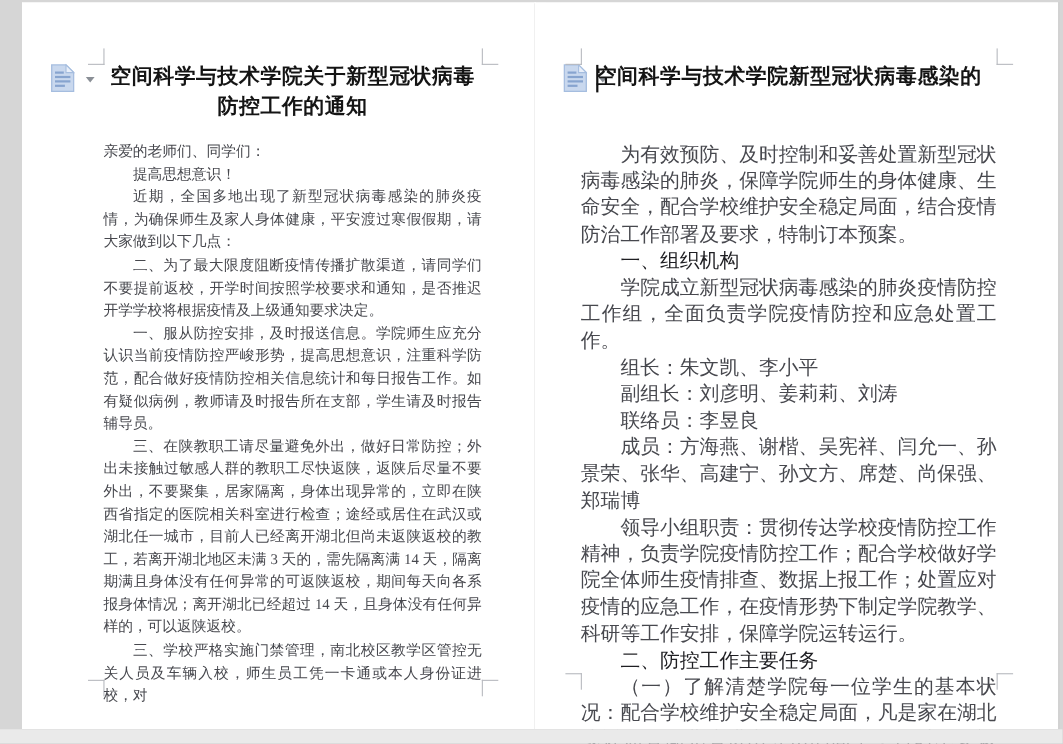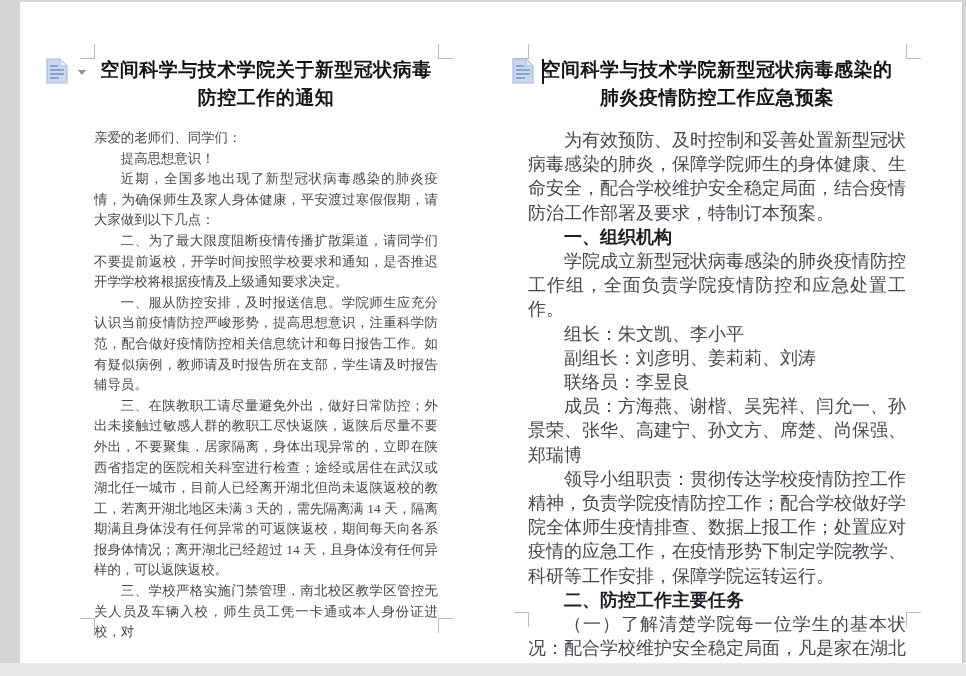--- a/index.html
+++ b/index.html
@@ -30,21 +30,21 @@
   .page-left .doc-title{left:74px;width:344px;}
   .page-right .doc-title{left:42px;width:378px;}
 
   .text-cursor{position:absolute;left:56px;top:57px;width:2px;height:25px;background:#111;}
 
   .body-text{position:absolute;text-align:justify;color:#47484e;}
   .page-left  .body-text{left:74px;top:126px;width:344px;font-size:13.4px;line-height:20.6px;}
   .page-right .body-text{left:42px;top:126px;width:378px;font-size:18px;line-height:24.2px;}
   .body-text p{margin:0;text-indent:2em;}
   .body-text p.no-indent{text-indent:0;}
-  .body-text p.bold{font-weight:700;color:#1e1e22;}
+  .body-text p.bold{font-weight:400;color:#1e1e22;}
 
   .corner-mark{position:absolute;width:14px;height:14px;}
   .mark-tl{border-right:1px solid #b7babf;border-bottom:1px solid #b7babf;}
   .mark-tr{border-left:1px solid #b7babf;border-bottom:1px solid #b7babf;}
   .mark-bl{border-top:1px solid #b7babf;border-right:1px solid #b7babf;}
   .mark-br{border-top:1px solid #b7babf;border-left:1px solid #b7babf;}
   .page-left .mark-tl{left:60px;top:42px;}
   .page-left .mark-tr{left:418px;top:42px;}
   .page-left .mark-bl{left:60px;top:616px;}
   .page-left .mark-br{left:418px;top:616px;}
@@ -105,21 +105,20 @@
 
   <div class="corner-mark mark-tl"></div>
   <div class="corner-mark mark-tr"></div>
   <div class="corner-mark mark-bl"></div>
   <div class="corner-mark mark-br"></div>
 
   <div class="text-cursor"></div>
 
   <div class="doc-title">
     <div>空间科学与技术学院新型冠状病毒感染的</div>
-    <div>肺炎疫情防控工作应急预案</div>
   </div>
 
   <div class="body-text">
     <p>为有效预防、及时控制和妥善处置新型冠状病毒感染的肺炎，保障学院师生的身体健康、生命安全，配合学校维护安全稳定局面，结合疫情防治工作部署及要求，特制订本预案。</p>
     <p class="bold">一、组织机构</p>
     <p>学院成立新型冠状病毒感染的肺炎疫情防控工作组，全面负责学院疫情防控和应急处置工作。</p>
     <p>组长：朱文凯、李小平</p>
     <p>副组长：刘彦明、姜莉莉、刘涛</p>
     <p>联络员：李昱良</p>
     <p>成员：方海燕、谢楷、吴宪祥、闫允一、孙景荣、张华、高建宁、孙文方、席楚、尚保强、郑瑞博</p>

